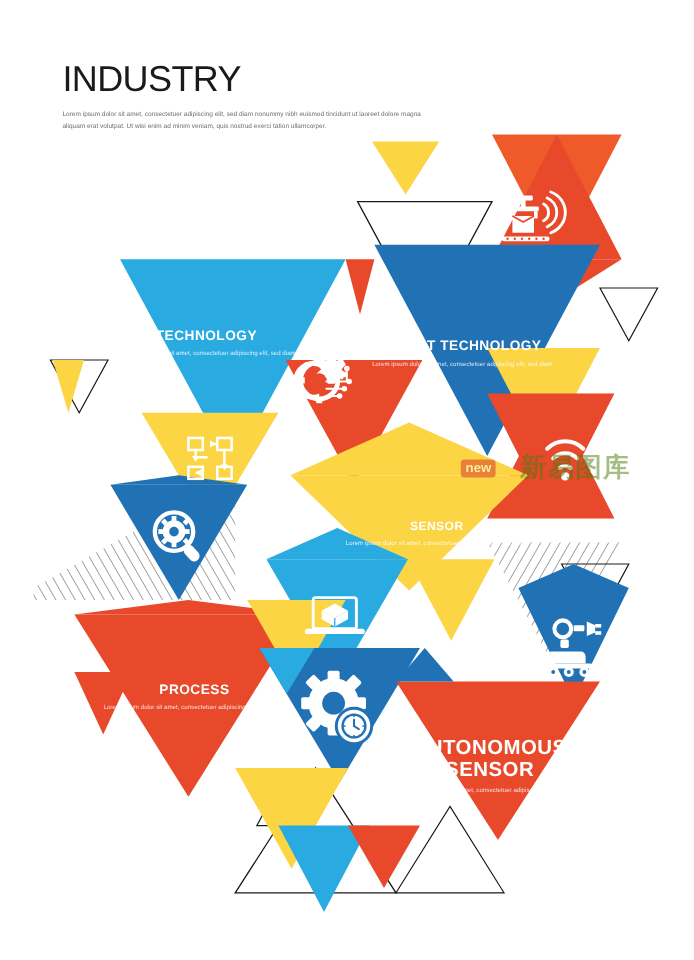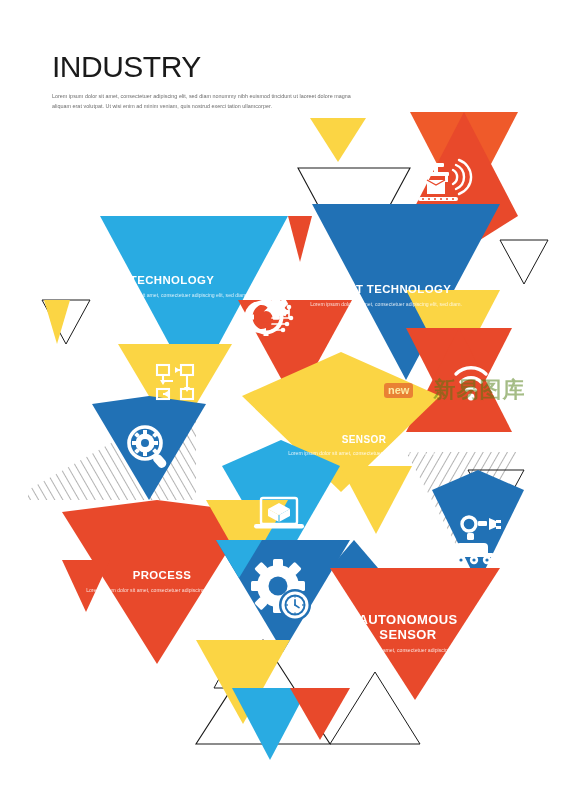--- a/index.html
+++ b/index.html
@@ -27,21 +27,21 @@
   #lbl-technology{left:96px;top:274px;width:152px;}
   #lbl-technology .h{font-size:11.4px;}
   #lbl-smart{left:303px;top:283px;width:166px;}
   #lbl-smart .h{font-size:11.4px;}
   #lbl-sensor{left:282px;top:434px;width:164px;}
   #lbl-sensor .h{font-size:10px;color:#ffffff;}
   #lbl-sensor .p{color:rgba(255,255,255,.85);}
   #lbl-process{left:82px;top:550px;width:160px;margin-top:19px;}
   #lbl-process .h{font-size:11.4px;}
   #lbl-robots{left:324px;top:613px;width:168px;}
-  #lbl-robots .h{font-size:13px;}
+  #lbl-robots .h{font-size:17px;}
 
   
   #wm{position:absolute;left:384px;top:370px;width:190px;height:40px;
       display:flex;align-items:center;gap:20px;opacity:.5;pointer-events:none;}
   #wm .badge{background:#d93025;color:#fff;font-size:11px;font-weight:bold;
              border-radius:3px;padding:2px 4px;line-height:1;}
   #wm .cn{font-size:22px;font-weight:bold;color:#4d7c0f;letter-spacing:1px;
           white-space:nowrap;}
 </style>
 </head>

